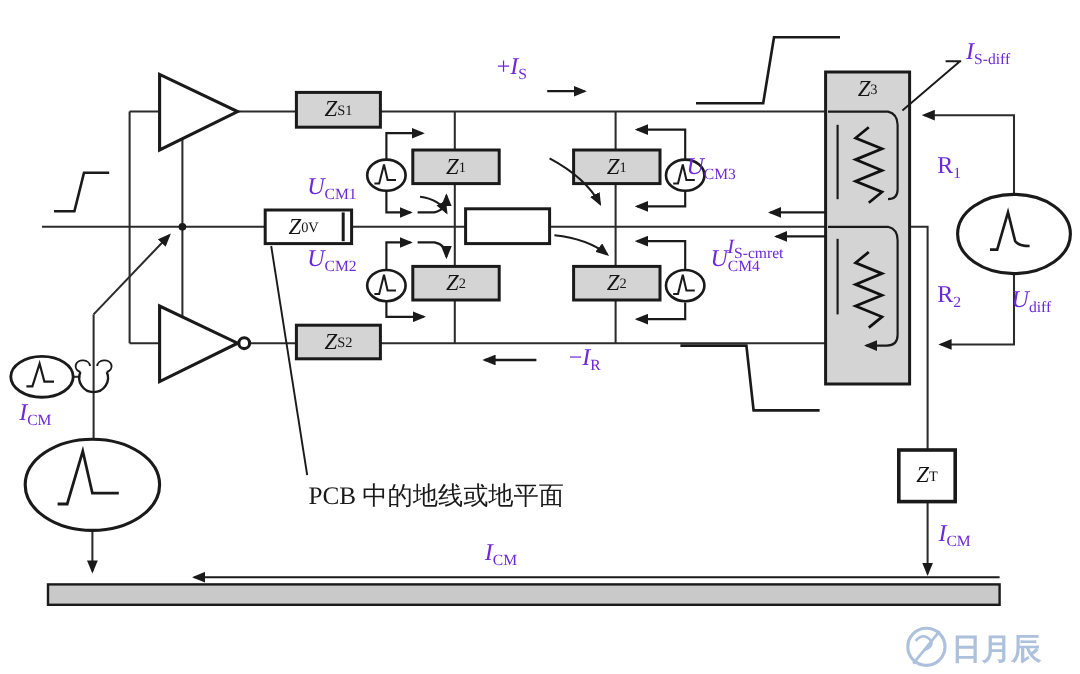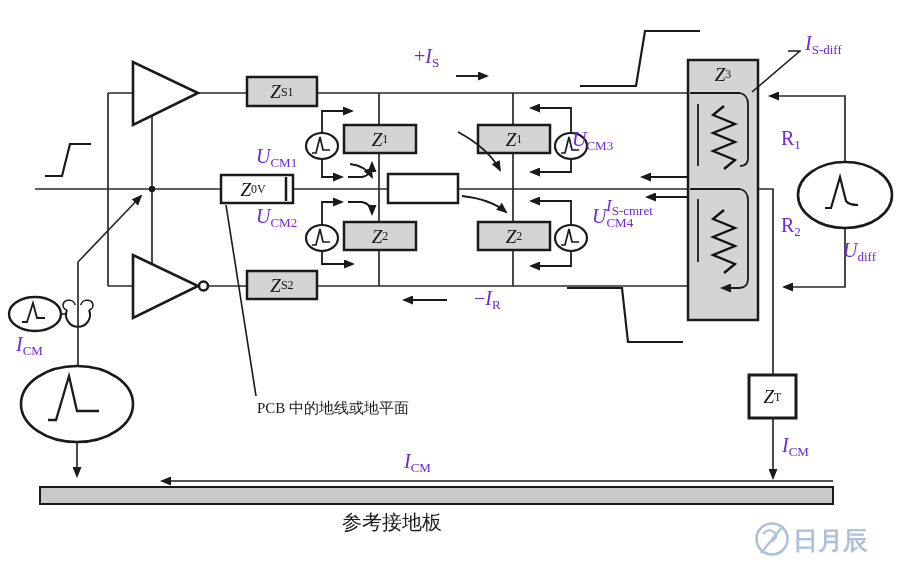--- a/index.html
+++ b/index.html
@@ -13,21 +13,21 @@
          font-family:"Liberation Serif","DejaVu Serif",serif;}
   svg{position:absolute;left:0;top:0;}
   .lbl{position:absolute;font-size:20px;color:#6d28d9;white-space:nowrap;line-height:1;}
   .lbl i{font-style:italic;font-family:"Liberation Serif",serif;}
   .lbl .up{font-style:normal;}
   .lbl sub{font-size:13px;font-style:normal;vertical-align:-4px;letter-spacing:0;}
   .boxlbl{position:absolute;display:flex;align-items:center;justify-content:center;
           font-size:19px;color:#141414;line-height:1;}
   .boxlbl i{font-style:italic;}
   .boxlbl sub{font-size:12px;vertical-align:-4px;}
-  .cjk{position:absolute;font-size:15px;color:#1a1a1a;white-space:nowrap;}
+  .cjk{position:absolute;font-size:21px;color:#1a1a1a;white-space:nowrap;}
   .watermark{position:absolute;color:var(--wm);font-size:25px;white-space:nowrap;
              font-family:"Liberation Serif","DejaVu Serif",serif;font-weight:bold;}
   .small{font-size:17px;text-align:right;}
 </style>
 </head>
 <body>
 
 <div id="stage">
 
   <svg width="900" height="562" viewBox="0 0 900 562">
@@ -229,25 +229,24 @@
   <div class="lbl" style="left:256px;top:206px"><i>U</i><sub>CM2</sub></div>
   <div class="lbl" style="left:572px;top:129px"><i>U</i><sub>CM3</sub></div>
   <div class="lbl" style="left:592px;top:206px"><i>U</i><sub>CM4</sub></div>
 
   <div class="lbl" style="left:414px;top:46px"><span>+</span><i>I</i><sub>S</sub></div>
   <div class="lbl" style="left:474px;top:288px"><span>−</span><i>I</i><sub>R</sub></div>
   <div class="lbl" style="left:805px;top:33px"><i>I</i><sub>S-diff</sub></div>
   <div class="lbl small" style="left:606px;top:197px"><i>I</i><sub>S-cmret</sub></div>
 
   <div class="lbl" style="left:781px;top:128px"><span class="up">R</span><sub>1</sub></div>
-  <div class="lbl" style="left:781px;top:215px"><span class="up">R</span><sub>2</sub></div>
+  <div class="lbl" style="left:781px;top:236px"><span class="up">R</span><sub>2</sub></div>
   <div class="lbl" style="left:843px;top:240px"><i>U</i><sub>diff</sub></div>
 
   <div class="lbl" style="left:16px;top:334px"><i>I</i><sub>CM</sub></div>
   <div class="lbl" style="left:782px;top:435px"><i>I</i><sub>CM</sub></div>
   <div class="lbl" style="left:404px;top:451px"><i>I</i><sub>CM</sub></div>
 
   <div class="cjk" style="left:257px;top:399px">PCB 中的地线或地平面</div>
-  <div class="cjk" style="left:342px;top:509px;font-size:20px">参考接地板</div>
 
   <div class="watermark" style="left:793px;top:524px">日月辰</div>
 
 </div>
 
 </body></html>

